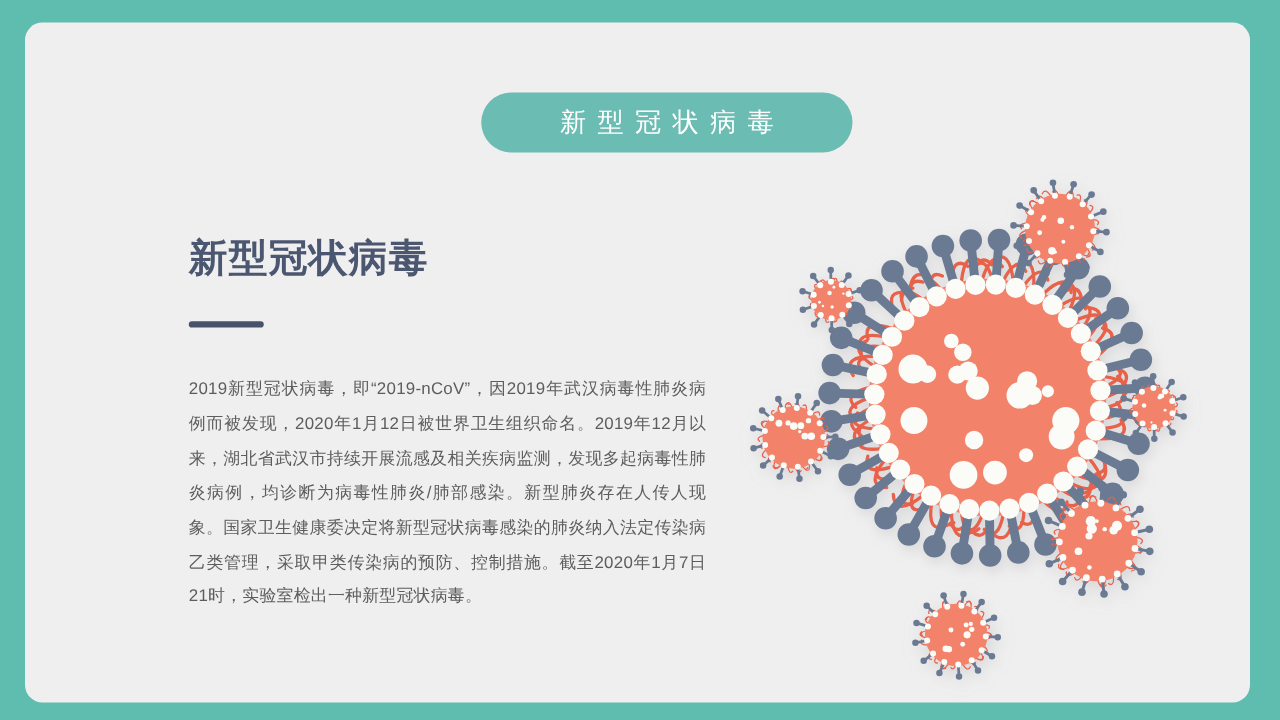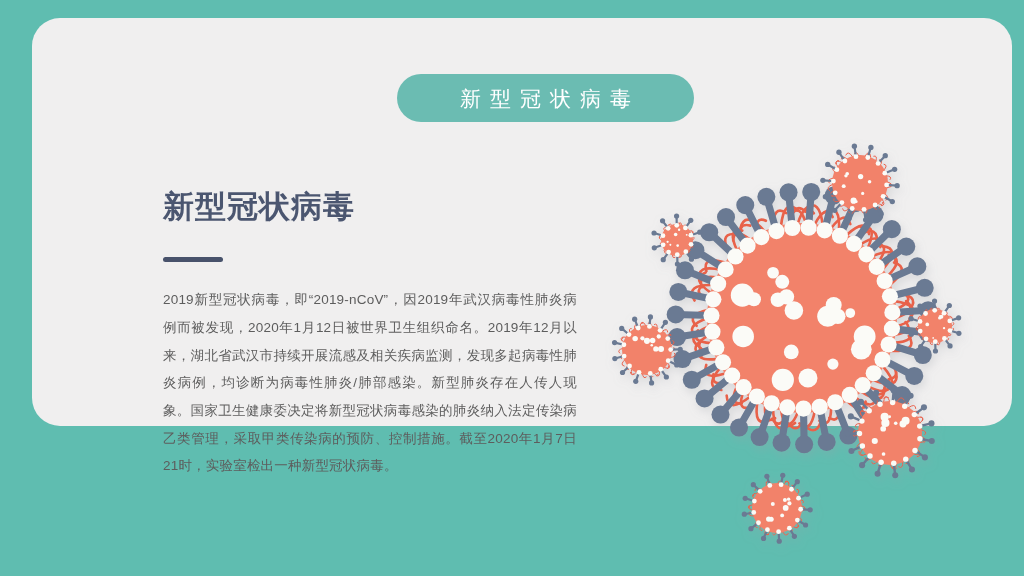--- a/index.html
+++ b/index.html
@@ -18,26 +18,26 @@
   #slide {
     position: relative;
     width: 1024px;
     height: 576px;
     background: #5fbdb0;
   }
 
   
   #panel {
     position: absolute;
-    left: 32px;
+    left: 20px;
     top: 18px;
     width: 980px;
-    height: 408px;
+    height: 544px;
     background: #f0efef;
-    border-radius: 28px;
+    border-radius: 14px;
   }
 
   
   #title-pill {
     position: absolute;
     left: 365px;
     top: 56px;
     width: 297px;
     height: 48px;
     background: #6bbcb2;
@@ -73,21 +73,21 @@
     padding: 0;
   }
   #divider {
     width: 60px;
     height: 5px;
     border-radius: 3px;
     background: #48526b;
     margin-top: 32px;
   }
   #body-paragraph {
-    margin-top: 24px;
+    margin-top: 35px;
     font-size: 13.5px;
     color: #5d5d5d;
     line-height: 2.05;
     letter-spacing: 0.2px;
     text-align: justify;
     width: 414px;
   }
 
   
   #virus-art {

